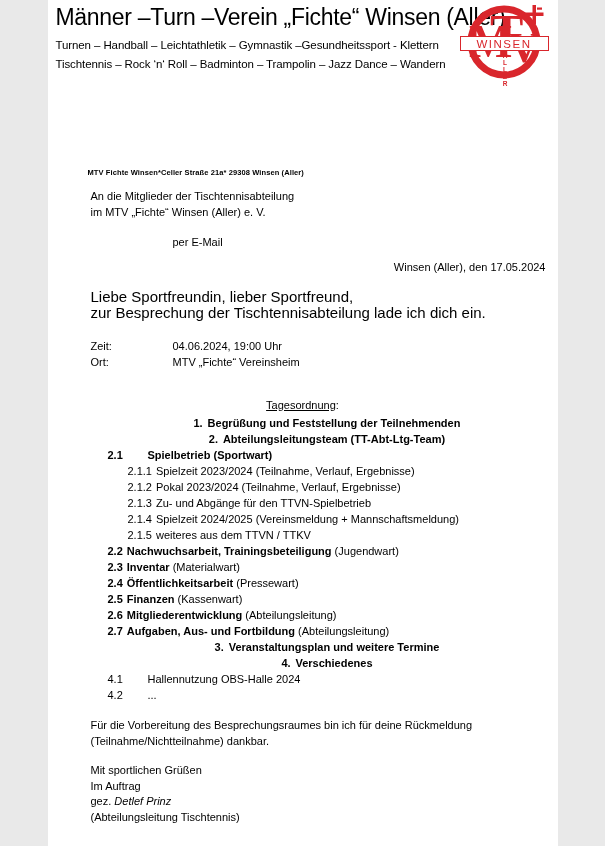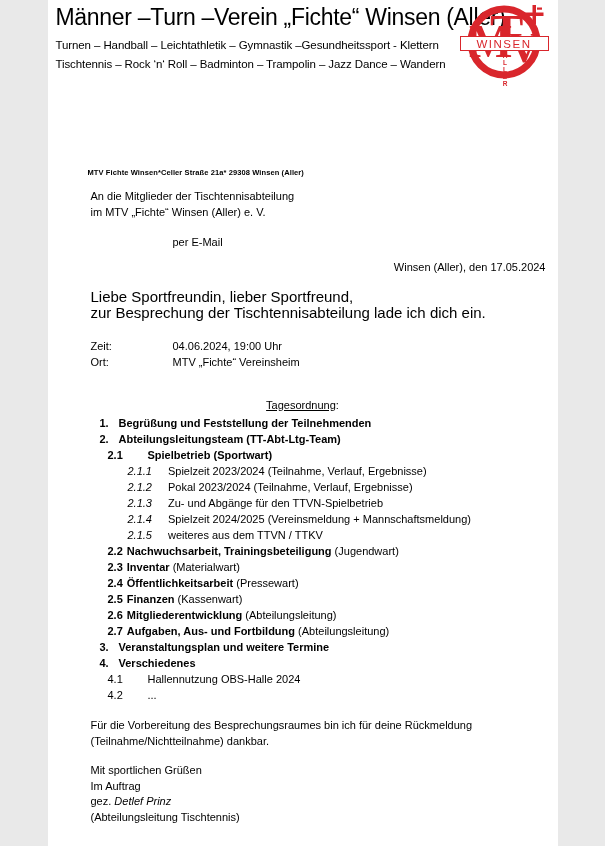--- a/index.html
+++ b/index.html
@@ -55,27 +55,27 @@
   
   .meeting { top:339px; left:43px; font-size:11px; line-height:15.8px; }
   .meeting .lbl { display:inline-block; width:82px; }
 
   
   .agenda-heading { top:399px; left:0; width:100%; text-align:center; font-size:11px; }
   .agenda-heading .u { text-decoration:underline; }
   .agenda-list { top:415px; left:43px; right:8px; font-size:11px; line-height:16px; }
   .ag { white-space:nowrap; }
   .ag .num { }
-  .lvl1 { padding-left:9px; }
+  .lvl1 { padding-left:9px;text-align:center; }
   .lvl1 .num { display:inline-block; width:19px; }
   .lvl2 { padding-left:17px; }
   .lvl2 .num { margin-right:4px; }
   .lvl2.tab .num { display:inline-block; width:40px; margin-right:0; }
   .lvl3 { padding-left:37px; }
-  .lvl3 .num { margin-right:16px;font-style:italic; }
+  .lvl3 .num { margin-right:4px; }
 
   
   .closing { top:718px; left:43px; font-size:11px; line-height:15.5px; }
   .signature { top:763px; left:43px; font-size:11px; line-height:15.5px; }
   .sig-name { font-style:italic; }
 </style>
 </head>
 <body>
 
 <div class="page">

